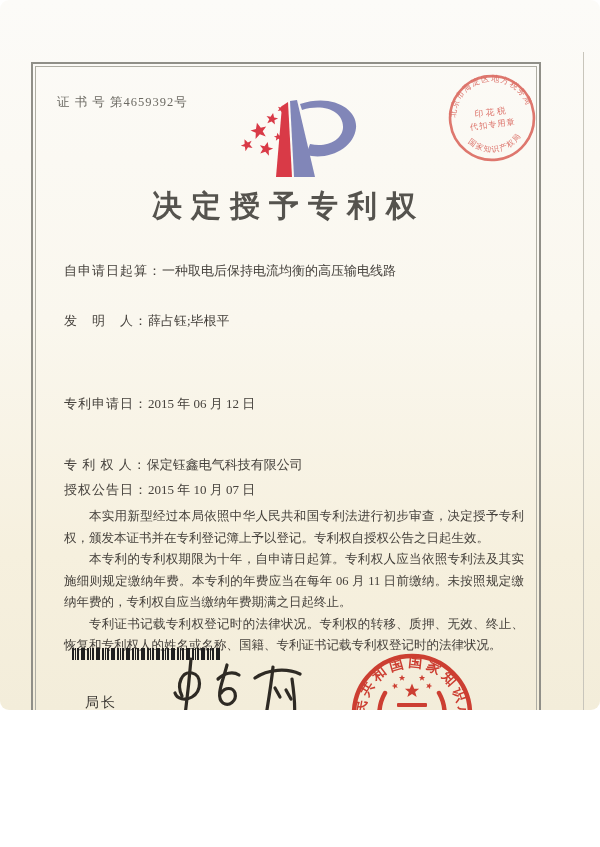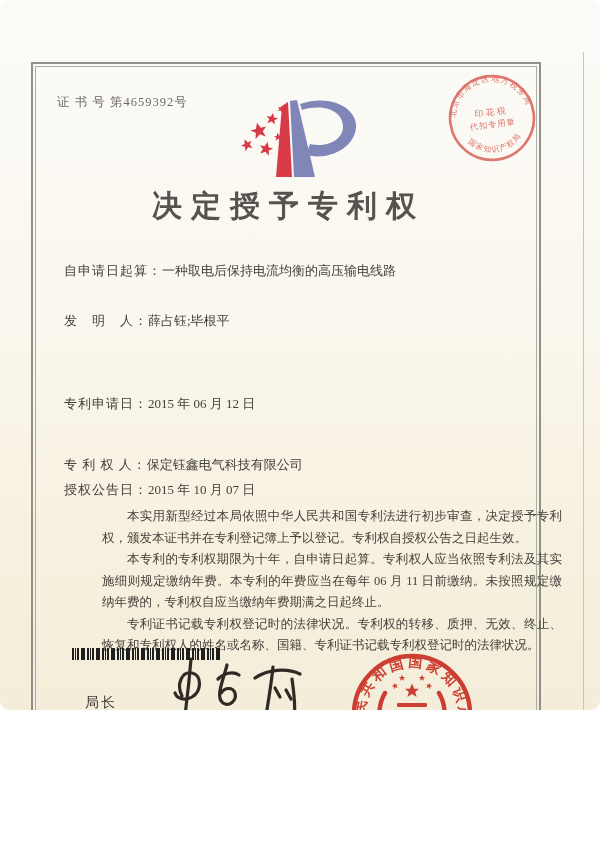--- a/index.html
+++ b/index.html
@@ -20,21 +20,21 @@
   .cert-no{position:absolute;left:57px;top:94px;font-size:12.5px;color:#6b6962;letter-spacing:1px;}
   .logo{position:absolute;left:226px;top:97px;width:152px;height:84px;}
   .title{position:absolute;left:31px;top:186px;width:506px;text-align:center;
     font-size:30px;font-weight:600;color:#55534e;letter-spacing:9px;text-indent:9px;}
   
   .field{position:absolute;left:64px;font-size:13px;color:#45413c;white-space:nowrap;}
   .f0{top:262px;} .f1{top:312px;text-align:center;} .f2{top:353px;} .f3{top:395px;} .f4{top:420px;margin-top:36px;} .f5{top:481px;text-align:right;}
   .field .lbl{letter-spacing:1px;}
   
   .body-text{position:absolute;left:64px;top:506px;width:460px;font-size:12.5px;
-    color:#45413c;line-height:21.5px;text-align:justify;margin-left:38px;}
+    color:#45413c;line-height:21.5px;text-align:justify;}
   .body-text p{margin:0;text-indent:2em;}
   
   .barcode{position:absolute;left:72px;top:648px;width:150px;height:12px;
     background-image:
       repeating-linear-gradient(90deg,#1f1f1f 0 2px,rgba(0,0,0,0) 2px 5px),
       repeating-linear-gradient(90deg,#1f1f1f 0 1px,rgba(0,0,0,0) 1px 3px);}
   
   .director-title{position:absolute;left:85px;top:686px;font-size:14px;color:#3c3934;letter-spacing:2px;margin-top:8px;}
   .director-name{position:absolute;left:85px;top:714px;font-size:14px;color:#3c3934;letter-spacing:2px;}
   .signature{position:absolute;left:152px;top:652px;width:170px;height:92px;}

